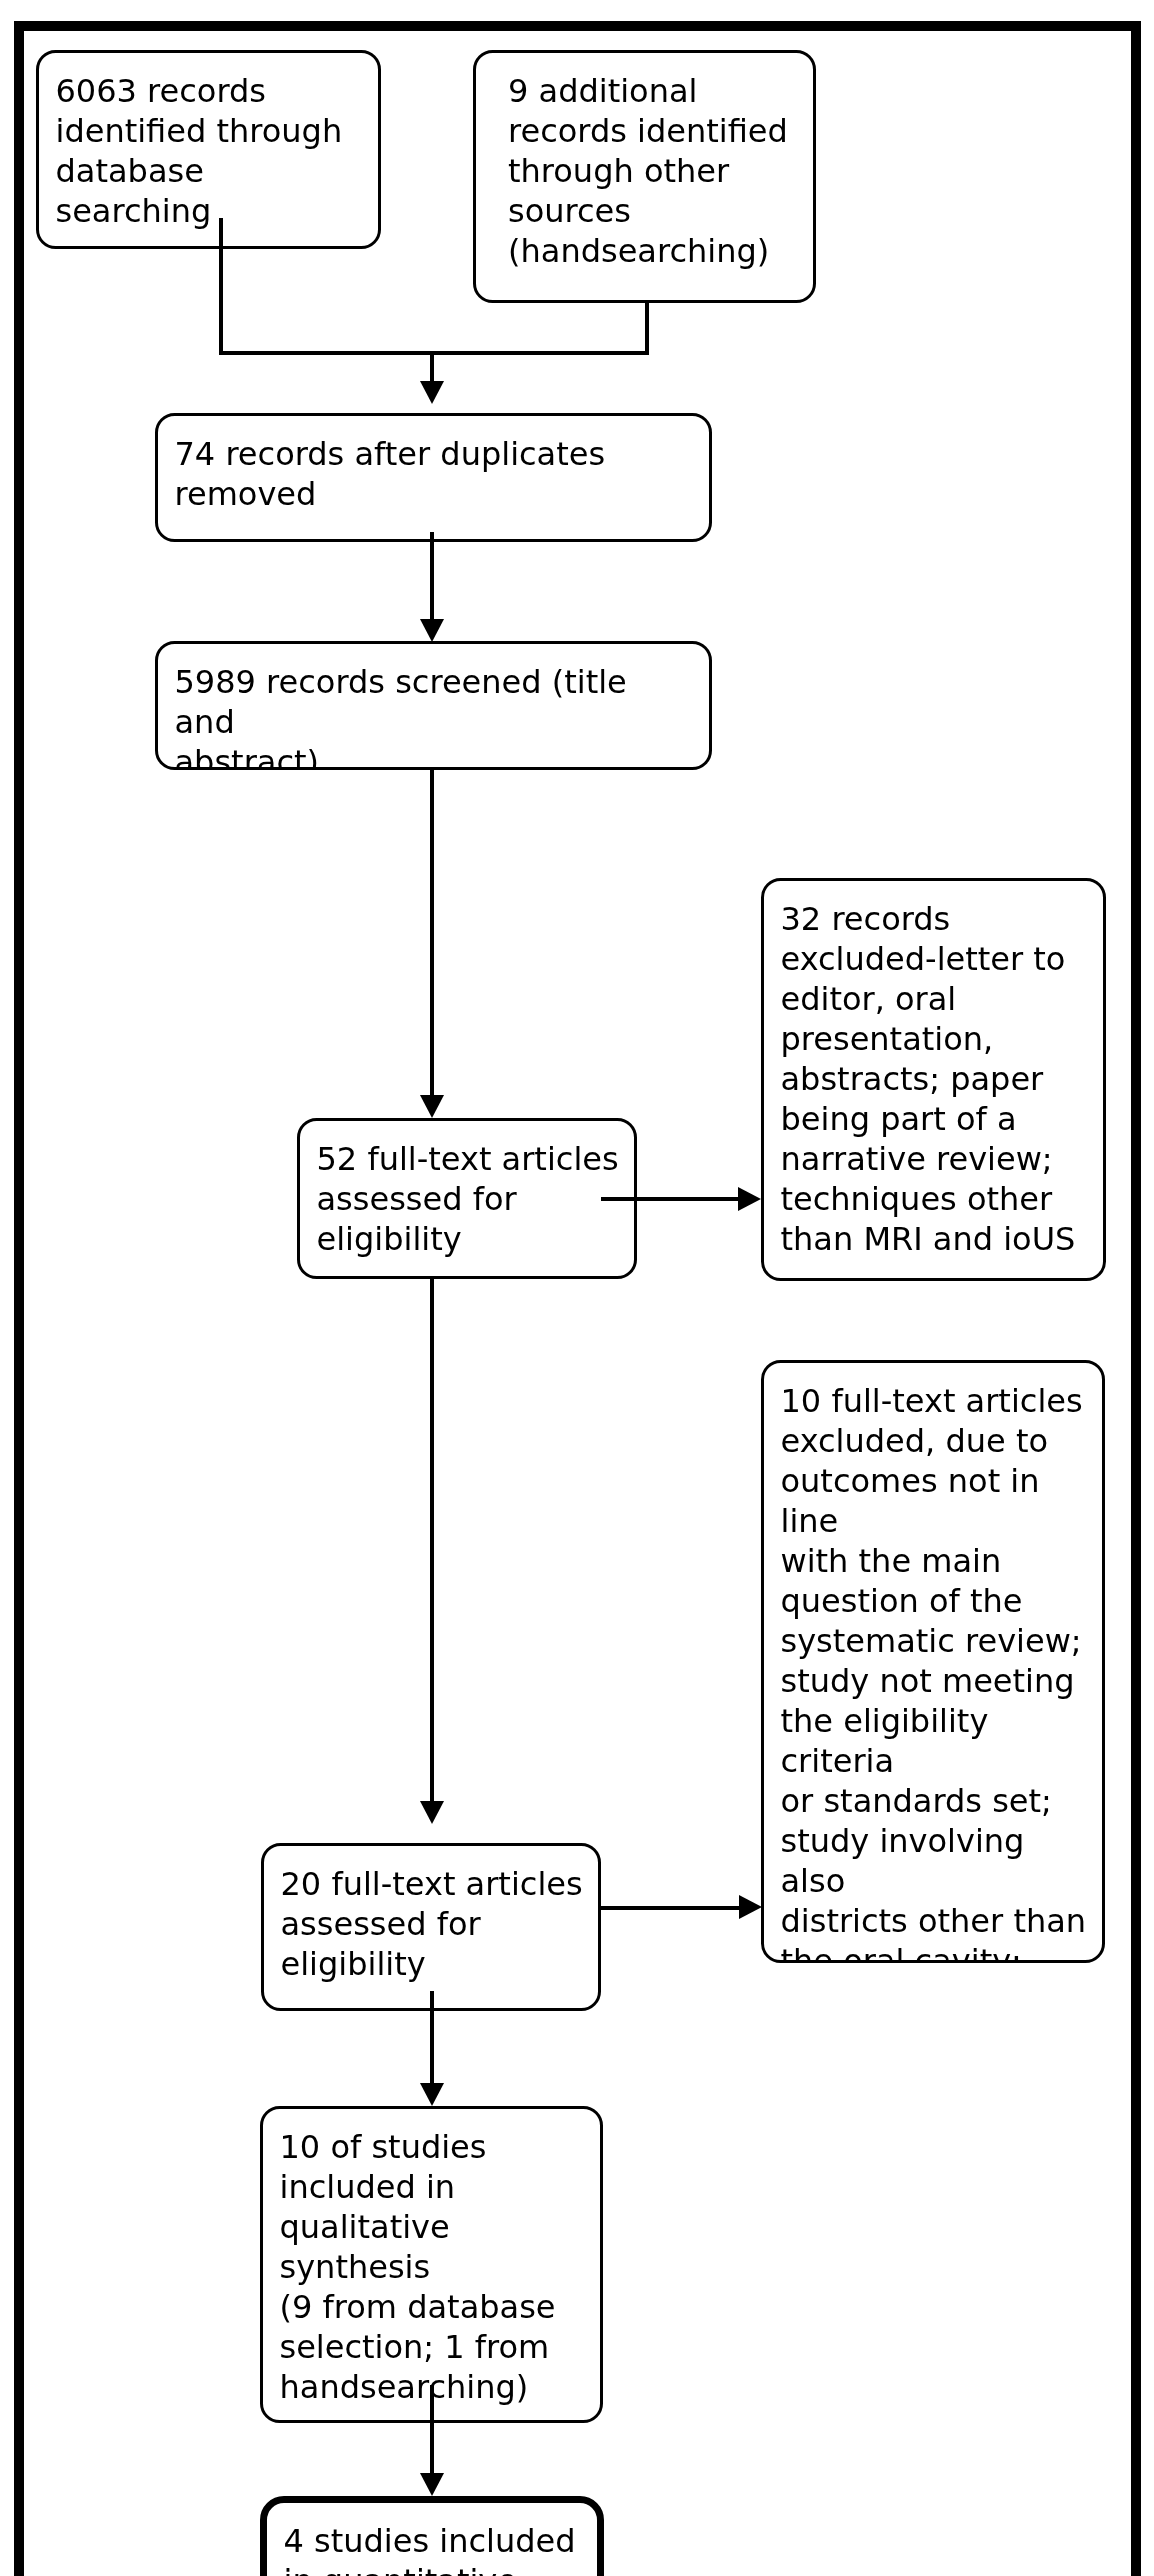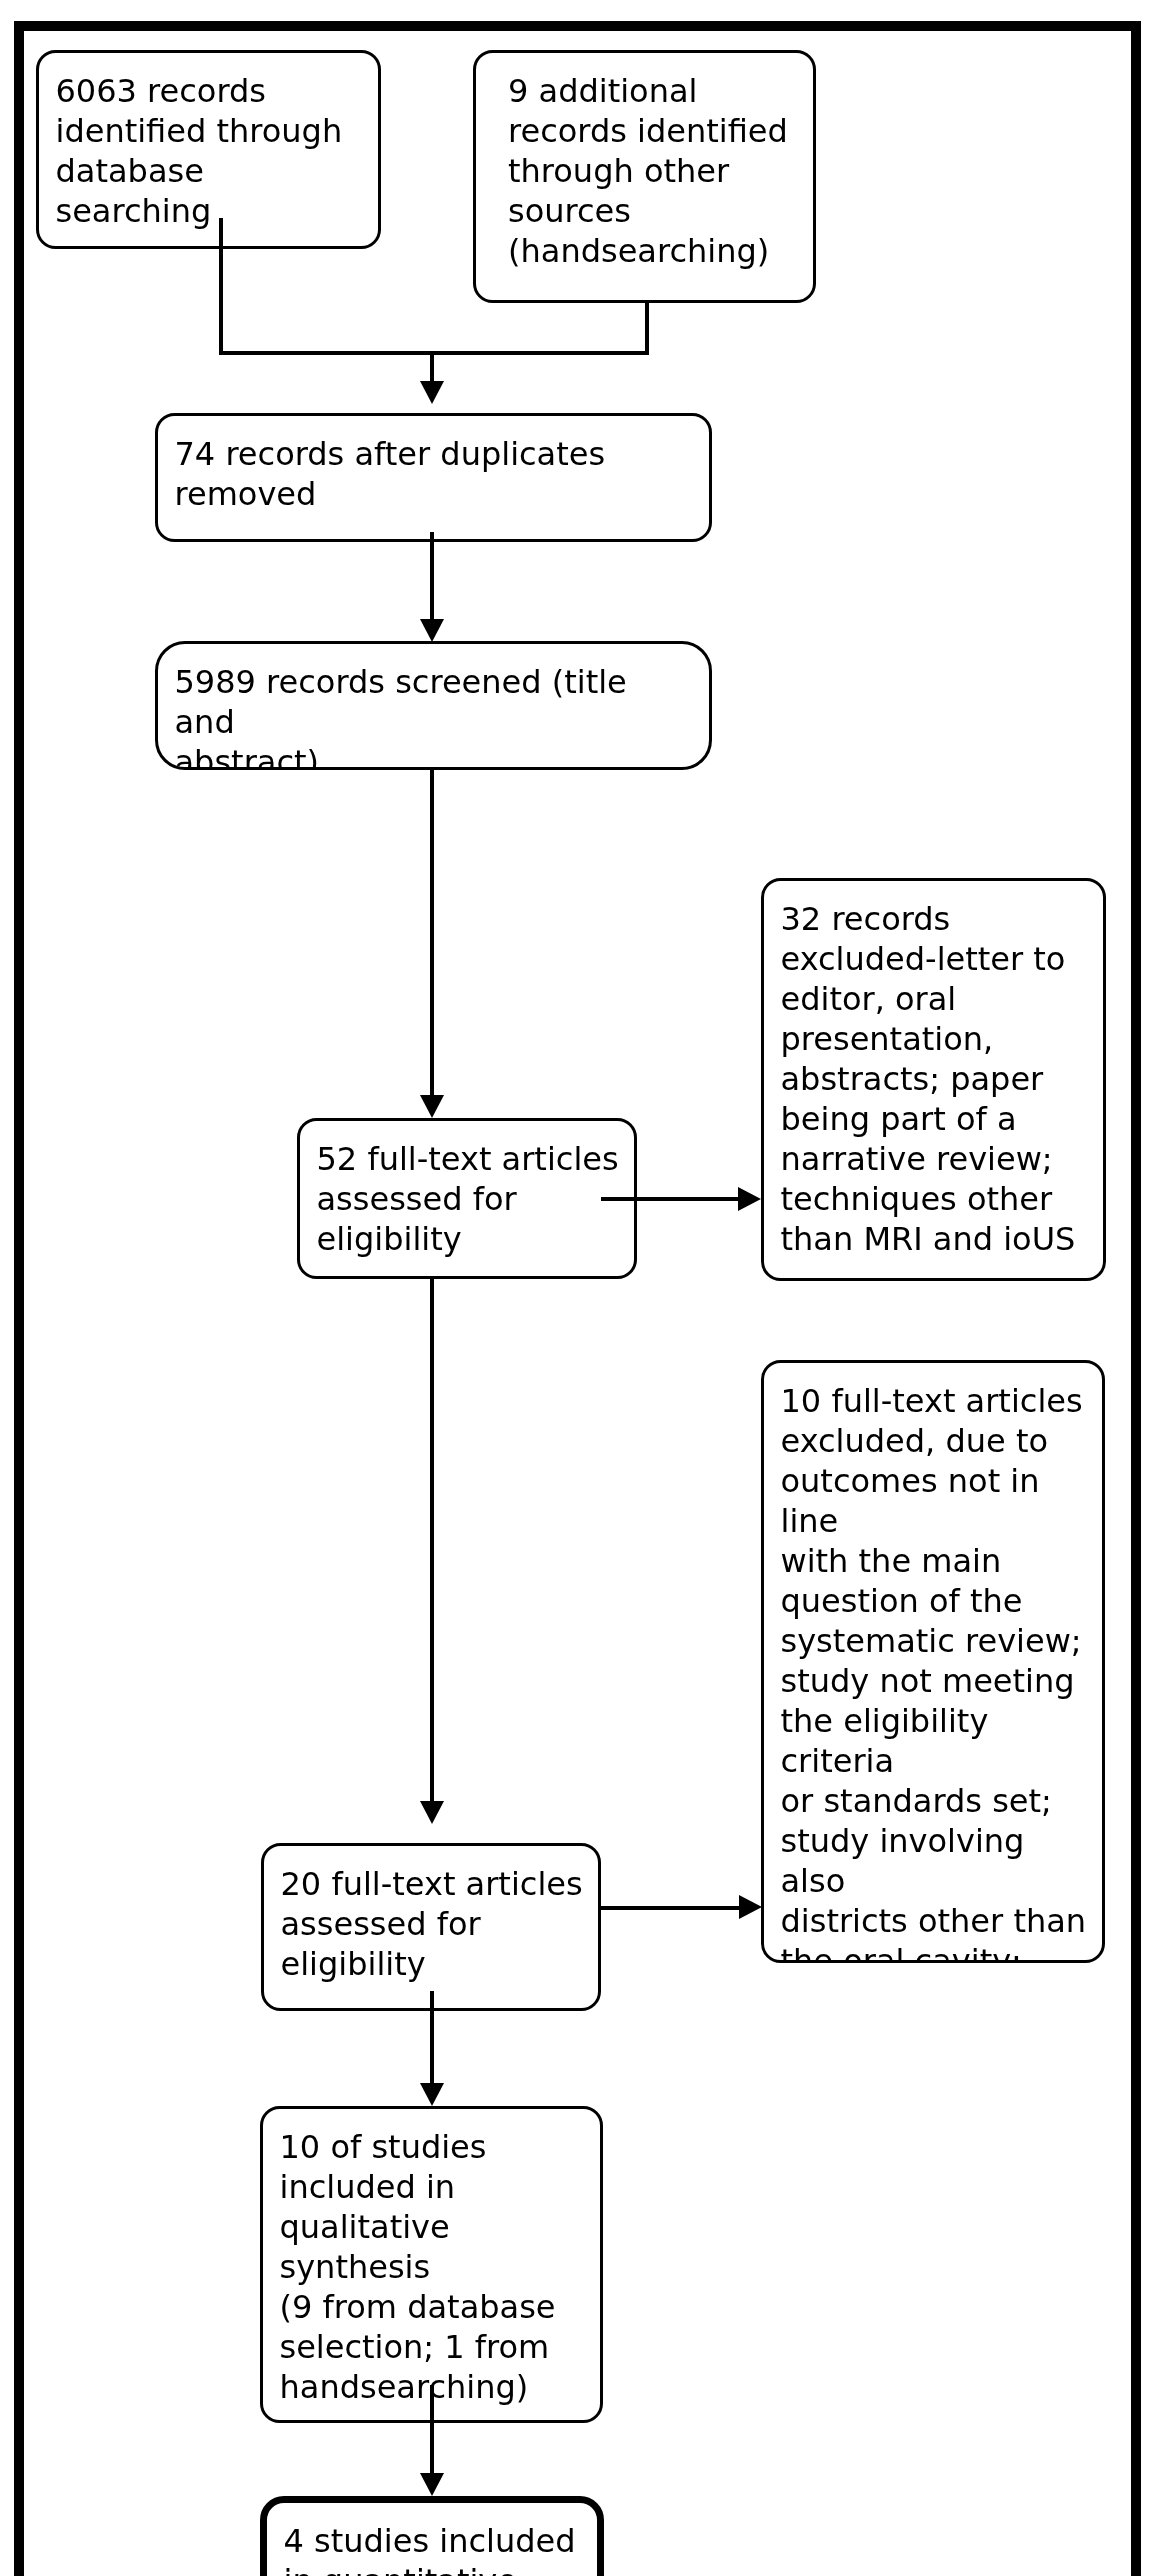--- a/index.html
+++ b/index.html
@@ -84,21 +84,21 @@
   <div class="line" style="left:219px; top:351px; width:430px; height:3.6px;"></div>
   <div class="line" style="left:430px; top:351px; width:3.6px; height:31px;"></div>
   <div class="arrow-down" style="left:420px; top:381px;"></div>
 
   <div class="box" style="left:155px; top:403px; width:557px; height:129px;margin-top:10px;">74 records after duplicates
 removed</div>
 
   <div class="line" style="left:430px; top:532px; width:3.6px; height:88px;"></div>
   <div class="arrow-down" style="left:420px; top:619px;"></div>
 
-  <div class="box" style="left:155px; top:641px; width:557px; height:129px;border-radius:30px;">5989 records screened (title and
+  <div class="box" style="left:155px; top:641px; width:557px; height:129px;">5989 records screened (title and
 abstract)</div>
 
   <div class="line" style="left:430px; top:770px; width:3.6px; height:327px;"></div>
   <div class="arrow-down" style="left:420px; top:1095px;"></div>
 
   <div class="box" style="left:261px; top:1118px; width:340px; height:161px;margin-left:36px;">52 full-text articles
 assessed for
 eligibility</div>
 
   <div class="line" style="left:601px; top:1197px; width:139px; height:3.6px;"></div>

